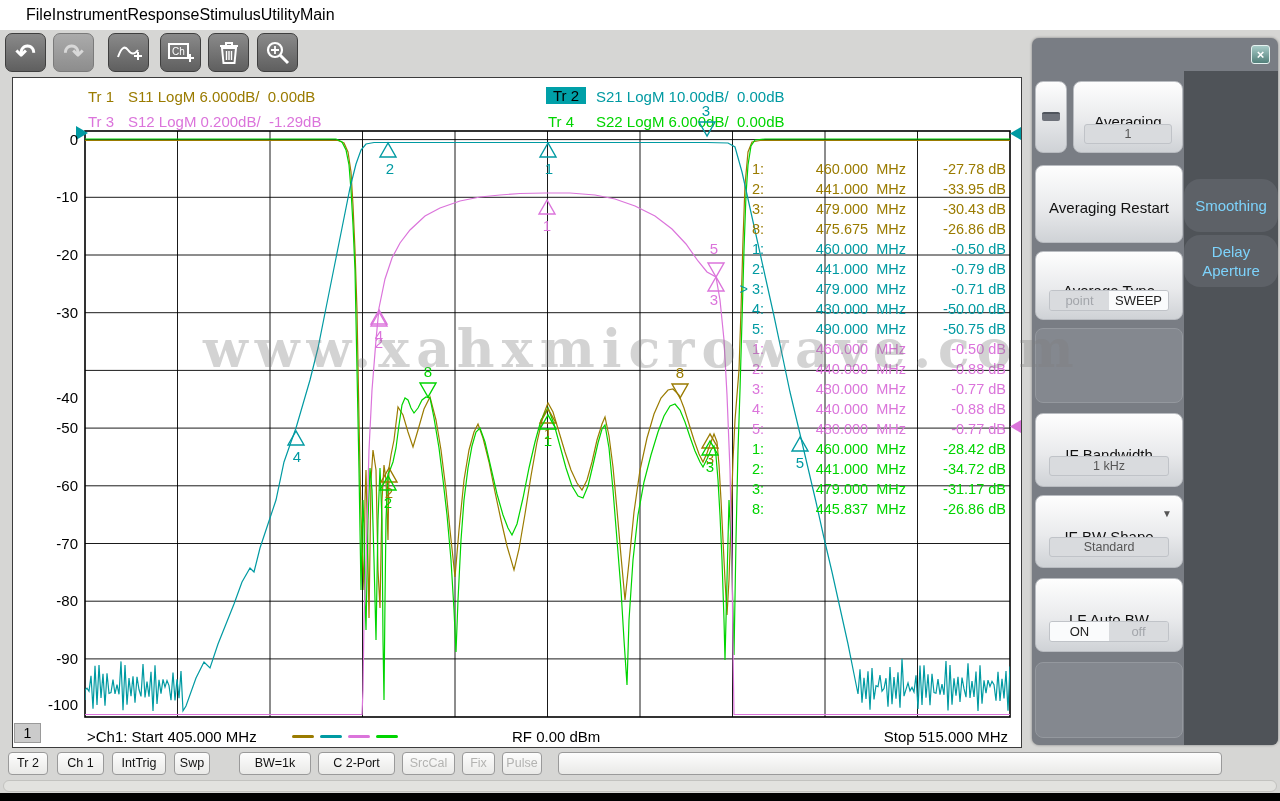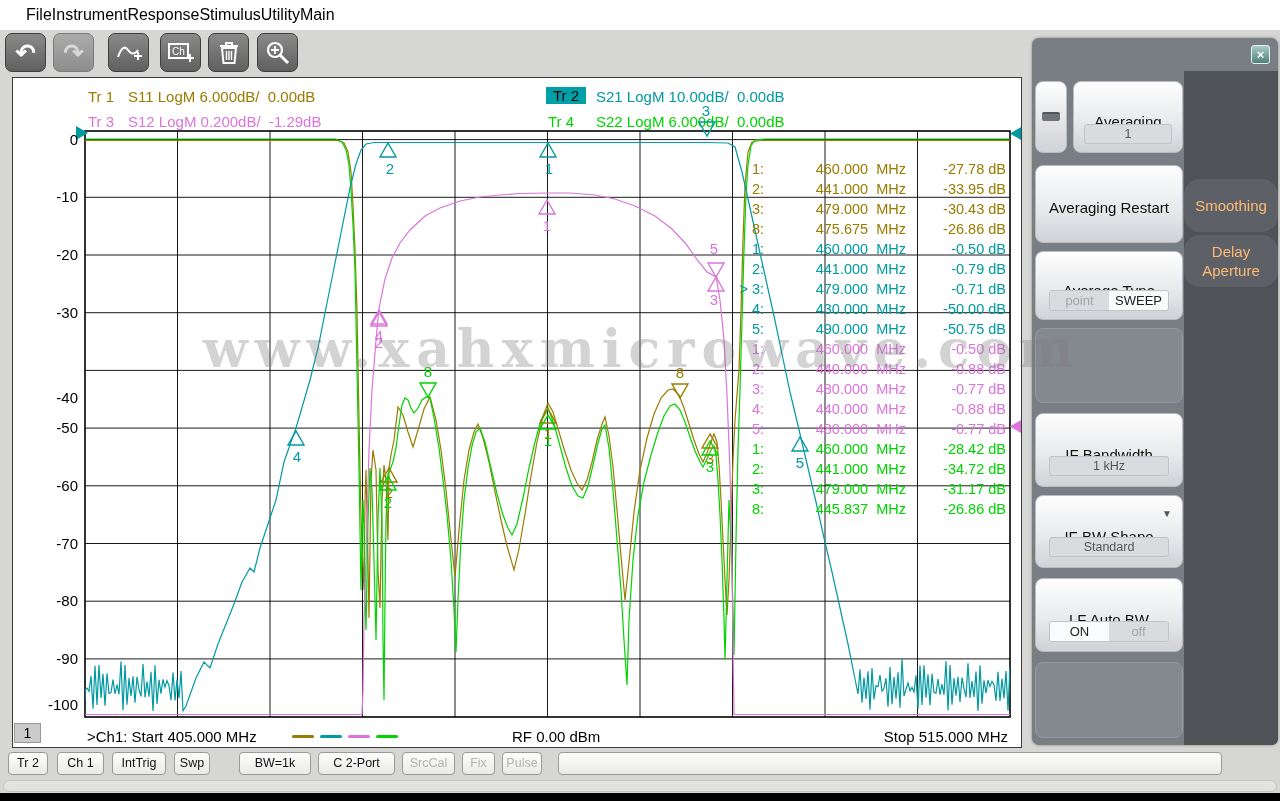--- a/index.html
+++ b/index.html
@@ -37,21 +37,21 @@
   .swatch { position:absolute; height:3px; width:22px; border-radius:2px; }
 
   
   #watermark { position:absolute; left:203px; top:318px; font-family:"DejaVu Serif", serif; font-weight:bold; font-size:52px; letter-spacing:7px; color:rgba(125,125,125,0.34); z-index:60; pointer-events:none; white-space:nowrap; }
 
   
   #panel { position:absolute; left:1032px; top:38px; width:246px; height:707px; z-index:20; border-radius:7px; background:#797d84; box-shadow:0 0 3px rgba(0,0,0,.4); }
   #ptitle { position:absolute; left:0; top:0; width:246px; height:33px; border-radius:6px 6px 0 0; background:linear-gradient(#4c5c72,#2d3a4a); color:#fff; font-size:15px; line-height:33px; padding-left:14px; }
   #pclose { position:absolute; right:8px; top:7px; width:19px; height:19px; border-radius:3px; background:linear-gradient(#a8ccc8,#527f7a); border:1px solid #e6f2f0; color:#fff; font-size:13px; font-weight:bold; text-align:center; line-height:17px; }
   #tabcol { position:absolute; left:152px; top:33px; width:94px; height:674px; background:#4f5358; border-radius:0 0 6px 0; }
-  .ptab { position:absolute; left:0; width:94px; color:#fdba74; font-size:15px; display:flex; align-items:center; justify-content:center; text-align:center; background:#5d6167; border-radius:16px; }
+  .ptab { position:absolute; left:0; width:94px; color:#7dd3fc; font-size:15px; display:flex; align-items:center; justify-content:center; text-align:center; background:#5d6167; border-radius:16px; }
   .ptab.active { background:#969ba4; color:#141c28; border-radius:0 0 0 4px; }
   .pbtn { position:absolute; left:3px; width:148px; border-radius:8px; border:1px solid #b9bcc1; background:linear-gradient(#fefefe 0%,#e9eaec 55%,#cfd2d6 100%); color:#111; font-size:15px; text-align:center; }
   .pbtn .blab { display:block; margin-top:9px; }
   .pblank { position:absolute; left:3px; width:148px; border-radius:8px; border:1px solid #94989e; background:#84888f; }
   .pval { position:absolute; left:13px; right:13px; height:20px; background:#d9dbde; border:1px solid #c0c3c8; border-radius:3px; font-size:12.5px; color:#555; line-height:18px; text-align:center; }
   .ptoggle { position:absolute; left:13px; right:13px; height:21px; border:1px solid #c0c3c8; border-radius:3px; display:flex; overflow:hidden; }
   .ptoggle span { flex:1; font-size:13px; line-height:19px; background:#d9dbde; color:#a3a6ab; }
   .ptoggle span.sel { background:#fafbfc; color:#222; }
   #avgslot { position:absolute; left:3px; width:32px; border-radius:8px; border:1px solid #b9bcc1; background:linear-gradient(#fefefe,#cfd2d6); }
   #avgslot i { position:absolute; left:6px; top:30px; width:18px; height:9px; background:#6e727a; border-radius:2px; border-top:2px solid #4f545c; }

